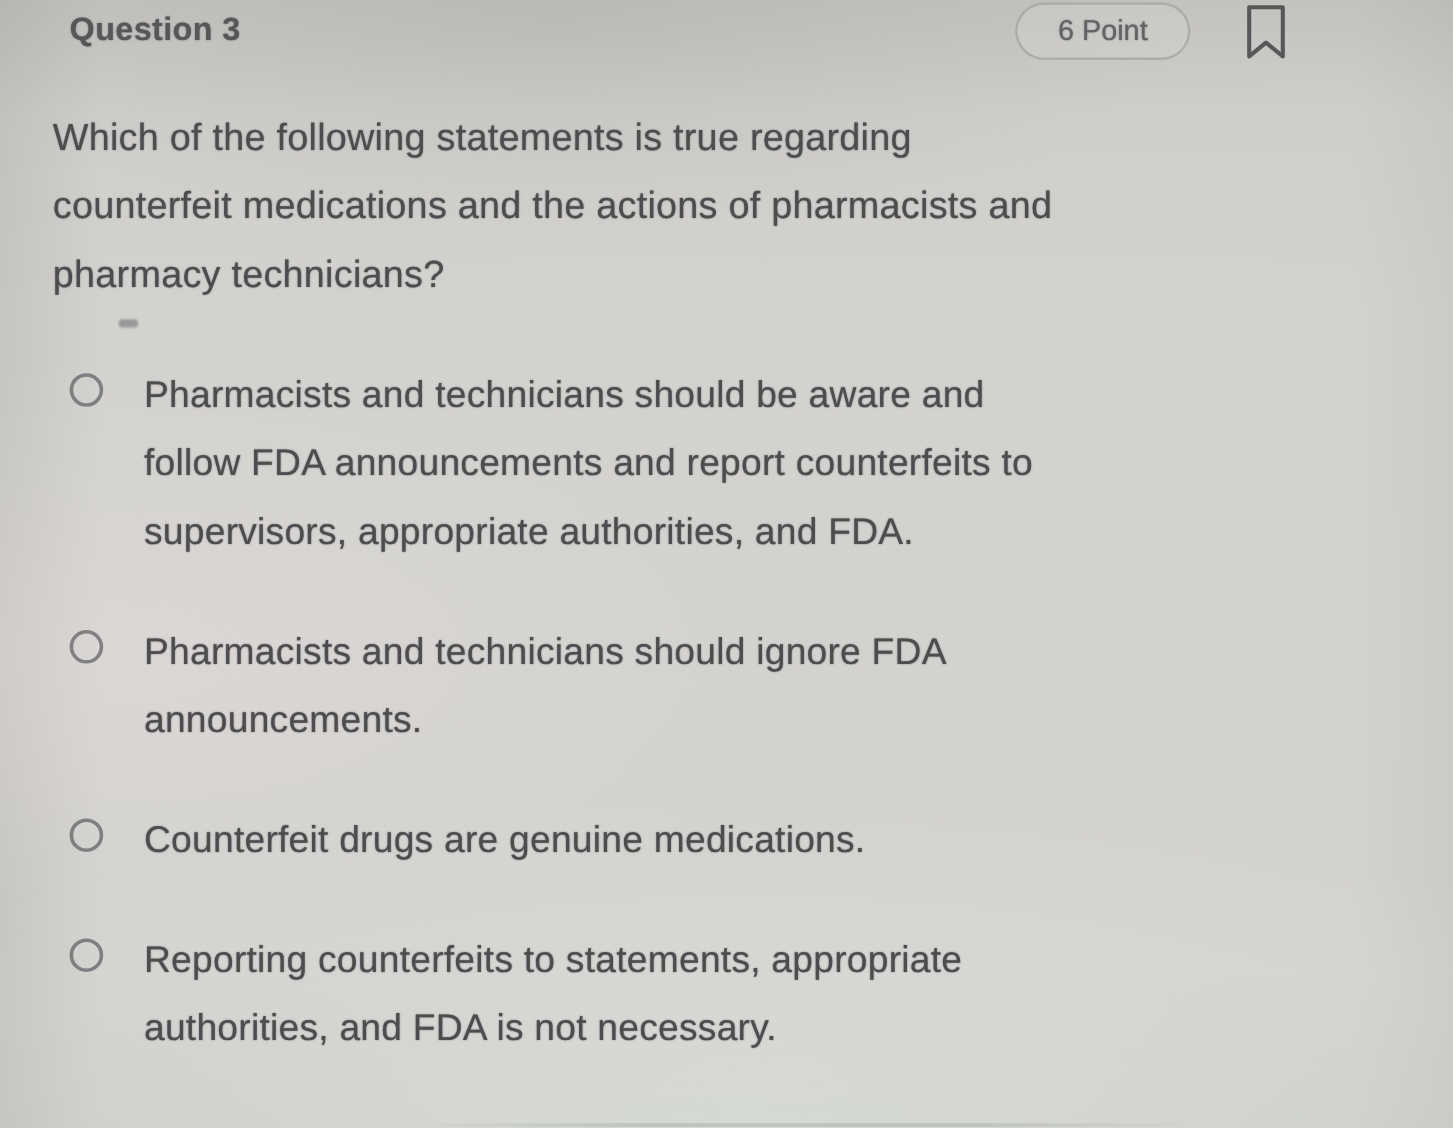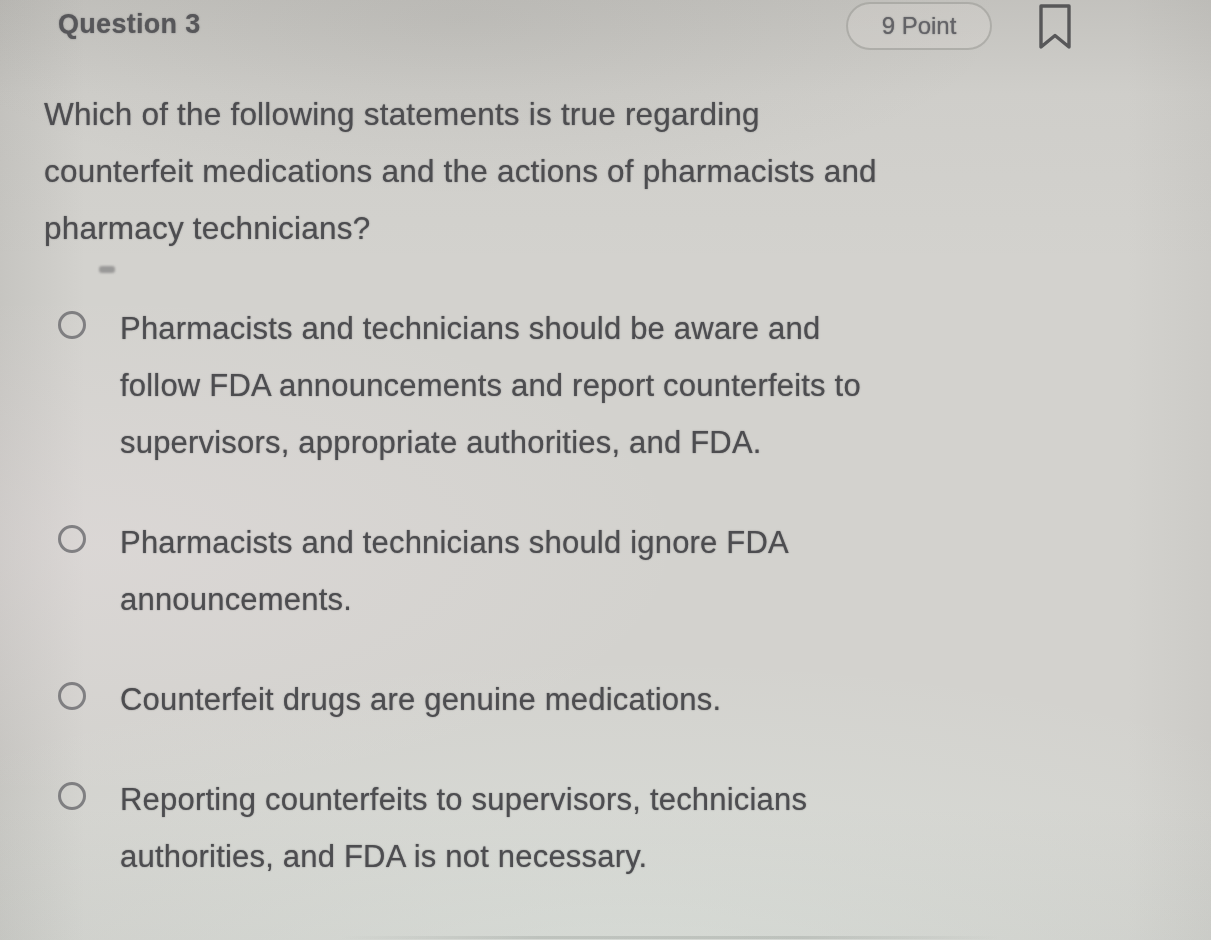--- a/index.html
+++ b/index.html
@@ -137,21 +137,21 @@
     letter-spacing: 0.2px;
   }
 </style>
 </head>
 <body>
 
 <div id="screen">
 
   <div class="question-label soft">Question 3</div>
 
-  <div class="points-badge soft">9 Point</div>
+  <div class="points-badge soft">6 Point</div>
 
   <button class="bookmark-btn">
     <span>
       <svg width="42" height="50" viewBox="0 0 42 50" aria-hidden="true">
         <path d="M7 4 H35 V45 L21 33.5 L7 45 Z" fill="none" stroke="#48484a" stroke-width="3.4" stroke-linejoin="round" opacity="0.88"></path>
       </svg>
     </span>
   </button>
 
   <div class="question-text soft">Which of the following statements is true regarding
@@ -175,18 +175,18 @@
 announcements.</span>
     </div>
 
     <div class="option-row">
       <span class="radio"></span>
       <span class="option-label soft">Counterfeit drugs are genuine medications.</span>
     </div>
 
     <div class="option-row">
       <span class="radio"></span>
-      <span class="option-label soft">Reporting counterfeits to supervisors, technicians
+      <span class="option-label soft">Reporting counterfeits to statements, appropriate
 authorities, and FDA is not necessary.</span>
     </div>
 
   </div>
 </div>
 
 </body></html>

